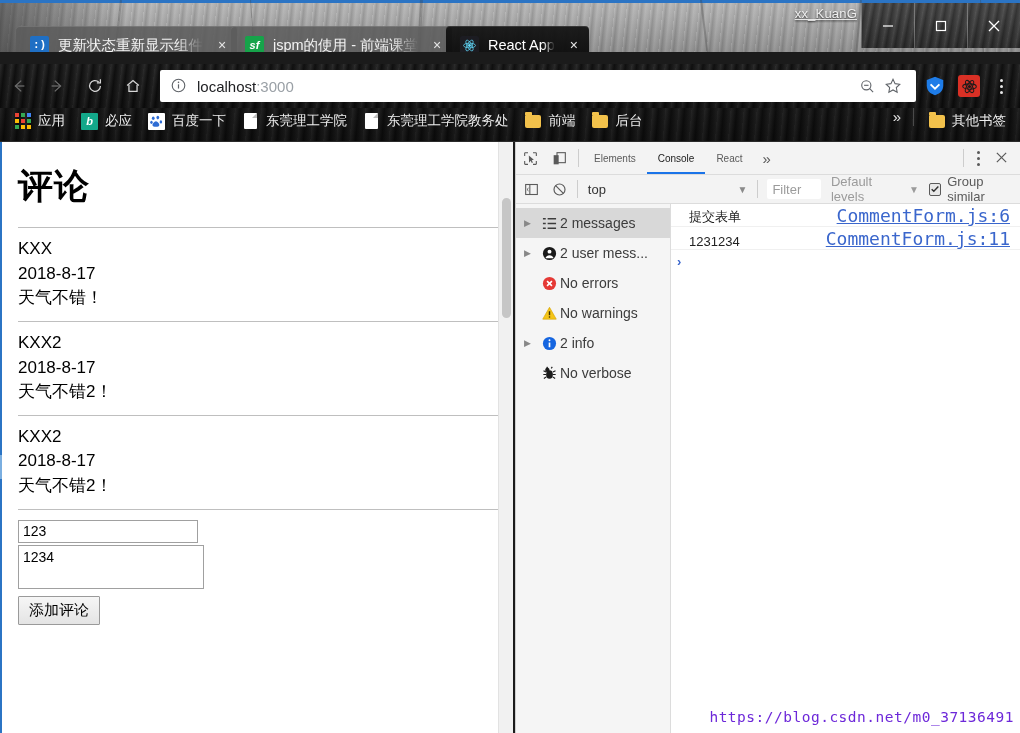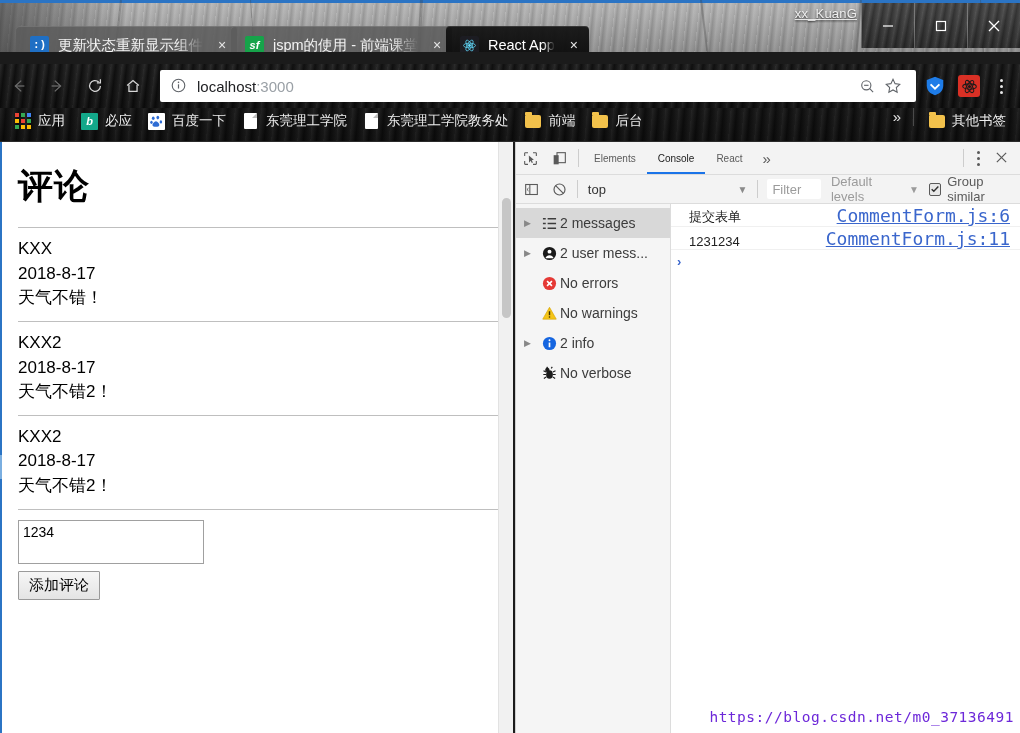--- a/index.html
+++ b/index.html
@@ -424,20 +424,21 @@
         <hr class="hr">
         <div class="comment">
           <div class="line">KXX2</div>
           <div class="line">2018-8-17</div>
           <div class="line">天气不错2！</div>
         </div>
         <hr class="hr">
       </div>
 
       <div class="form-area">
+        <input class="cinput" type="text" value="123" style="">
         <textarea class="ctextarea" style="">1234</textarea>
         <button class="cbutton">添加评论</button>
       </div>
     </div>
 
     <div class="page-scrollbar">
       <div class="thumb"></div>
     </div>
   </div>
 

